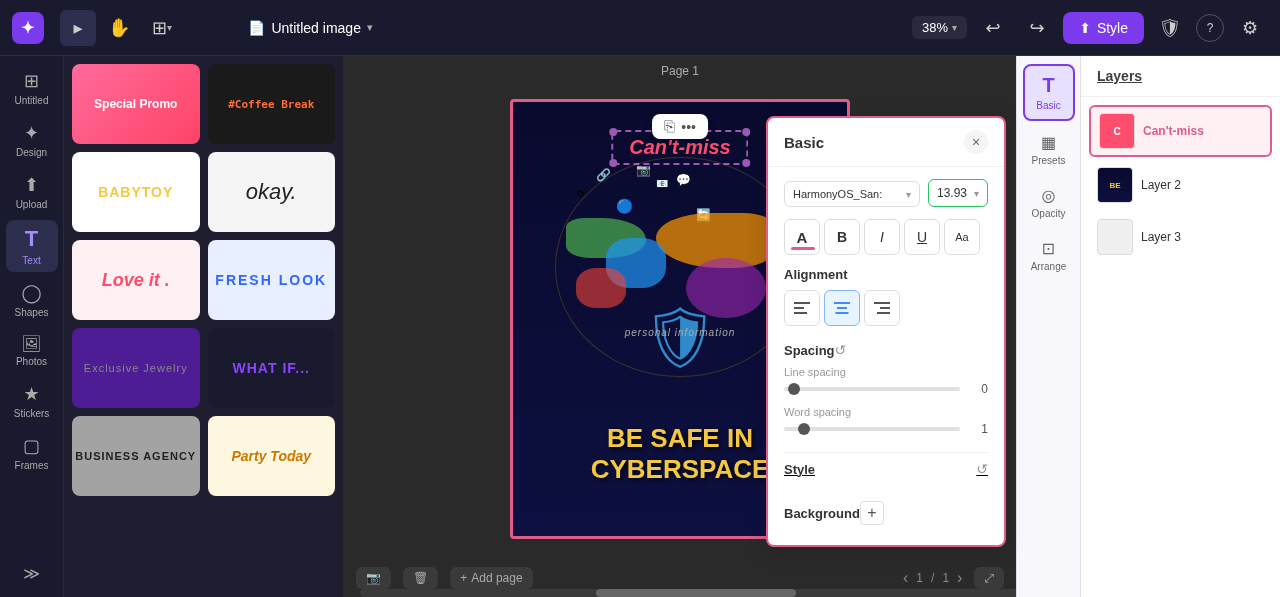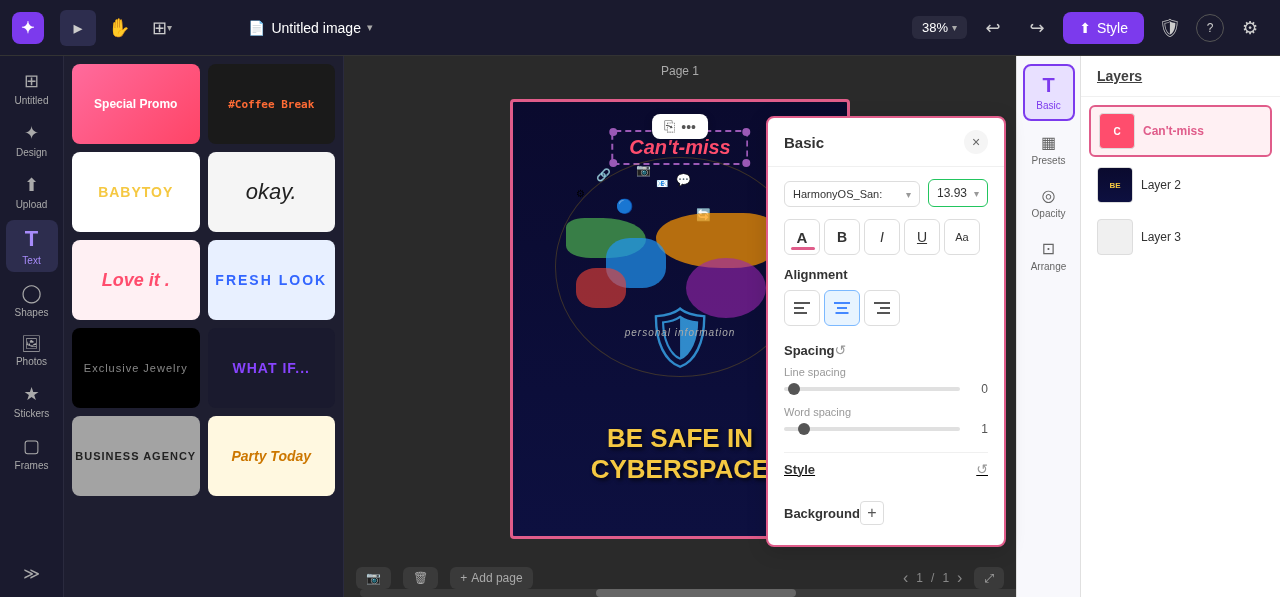--- a/index.html
+++ b/index.html
@@ -406,21 +406,21 @@
         <span>okay.</span>
       </div>
 
       <div class="template-item" style="background:#fff0f3; color:#ff4d6d; font-size:18px; font-style:italic; font-weight:700;">
         <span>Love it .</span>
       </div>
       <div class="template-item" style="background:#e8f0ff; color:#3366ff; font-size:14px; font-weight:800; letter-spacing:2px;">
         <span>FRESH LOOK</span>
       </div>
 
-      <div class="template-item" style="background:#000000; color:#888; font-size:11px; letter-spacing:1px; font-weight:400;">
+      <div class="template-item" style="background:#4c1d95; color:#888; font-size:11px; letter-spacing:1px; font-weight:400;">
         <span>Exclusive Jewelry</span>
       </div>
       <div class="template-item" style="background:#1a1a2e; color:#8844ff; font-size:14px; font-weight:800; letter-spacing:1px;">
         <span>WHAT IF...</span>
       </div>
 
       <div class="template-item" style="background:#a3a3a3; color:#222; font-size:11px; font-weight:700; letter-spacing:1px;">
         <span>BUSINESS AGENCY</span>
       </div>
       <div class="template-item" style="background:#fff8e0; color:#cc7700; font-size:14px; font-weight:700; font-style:italic;">

